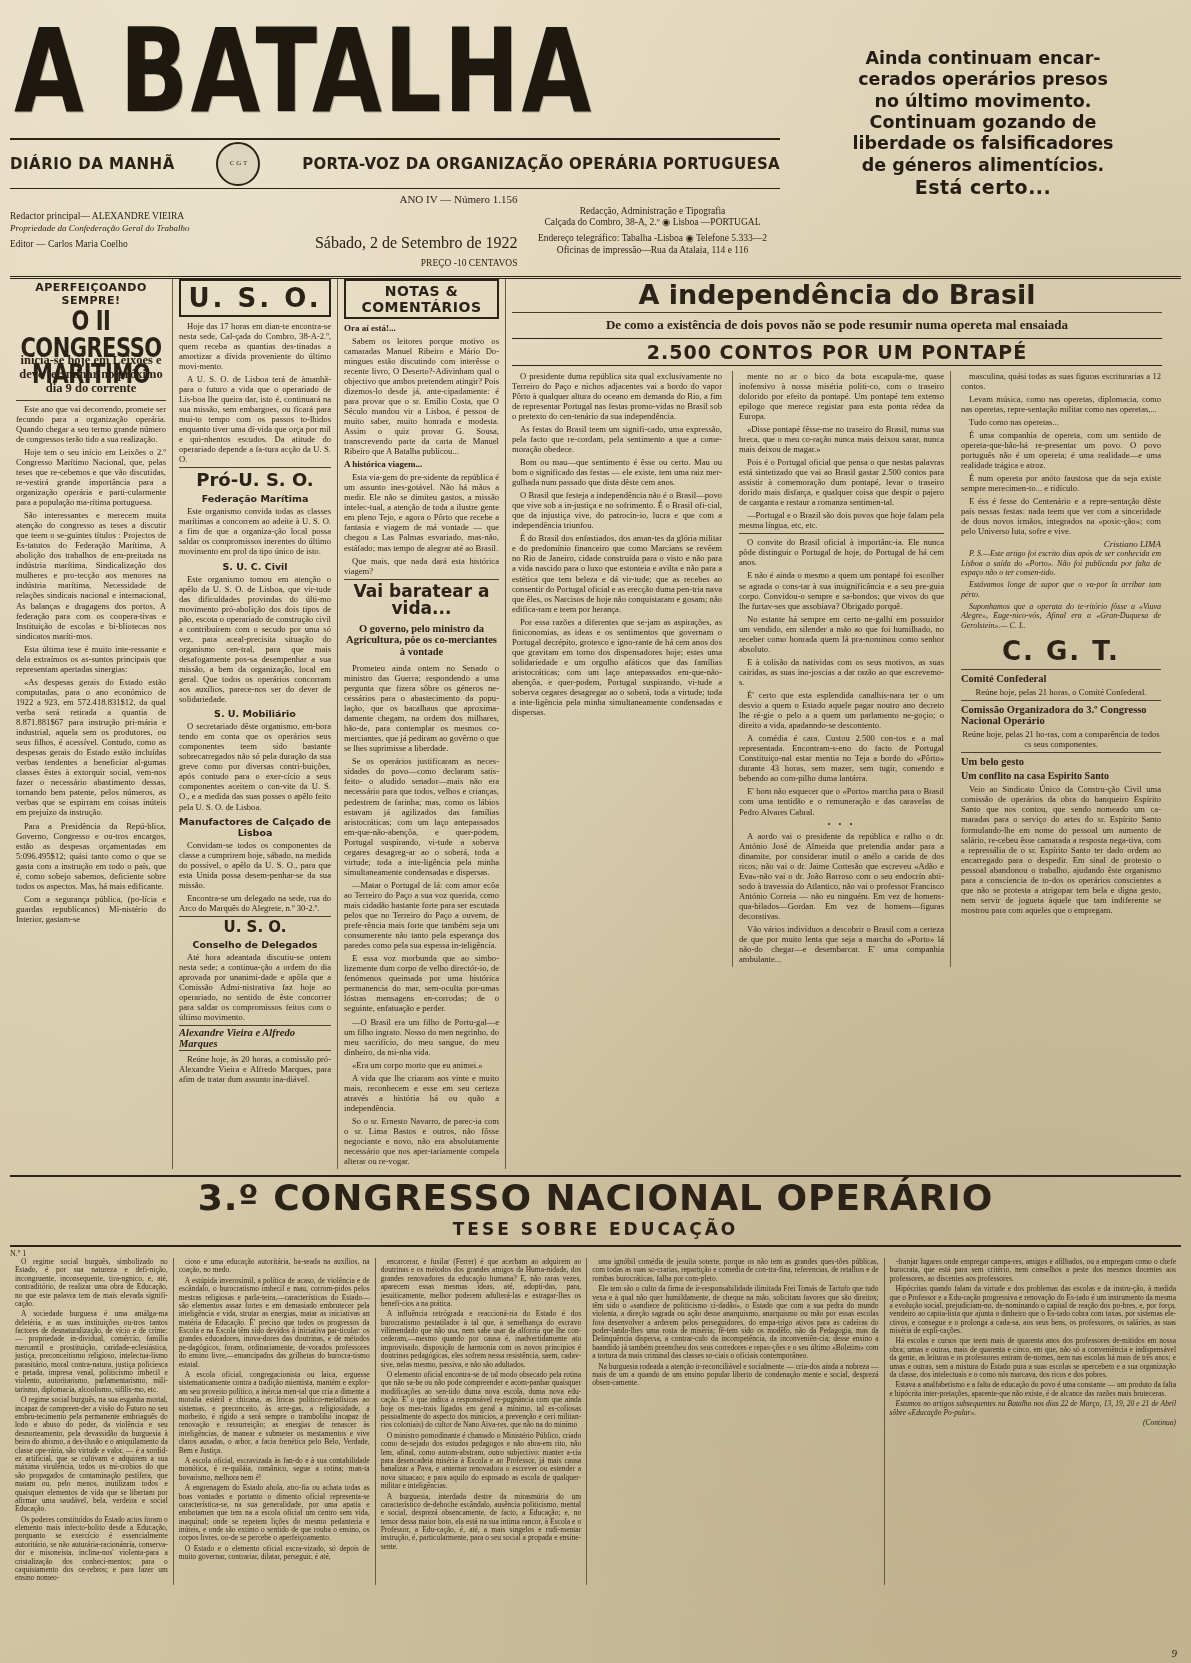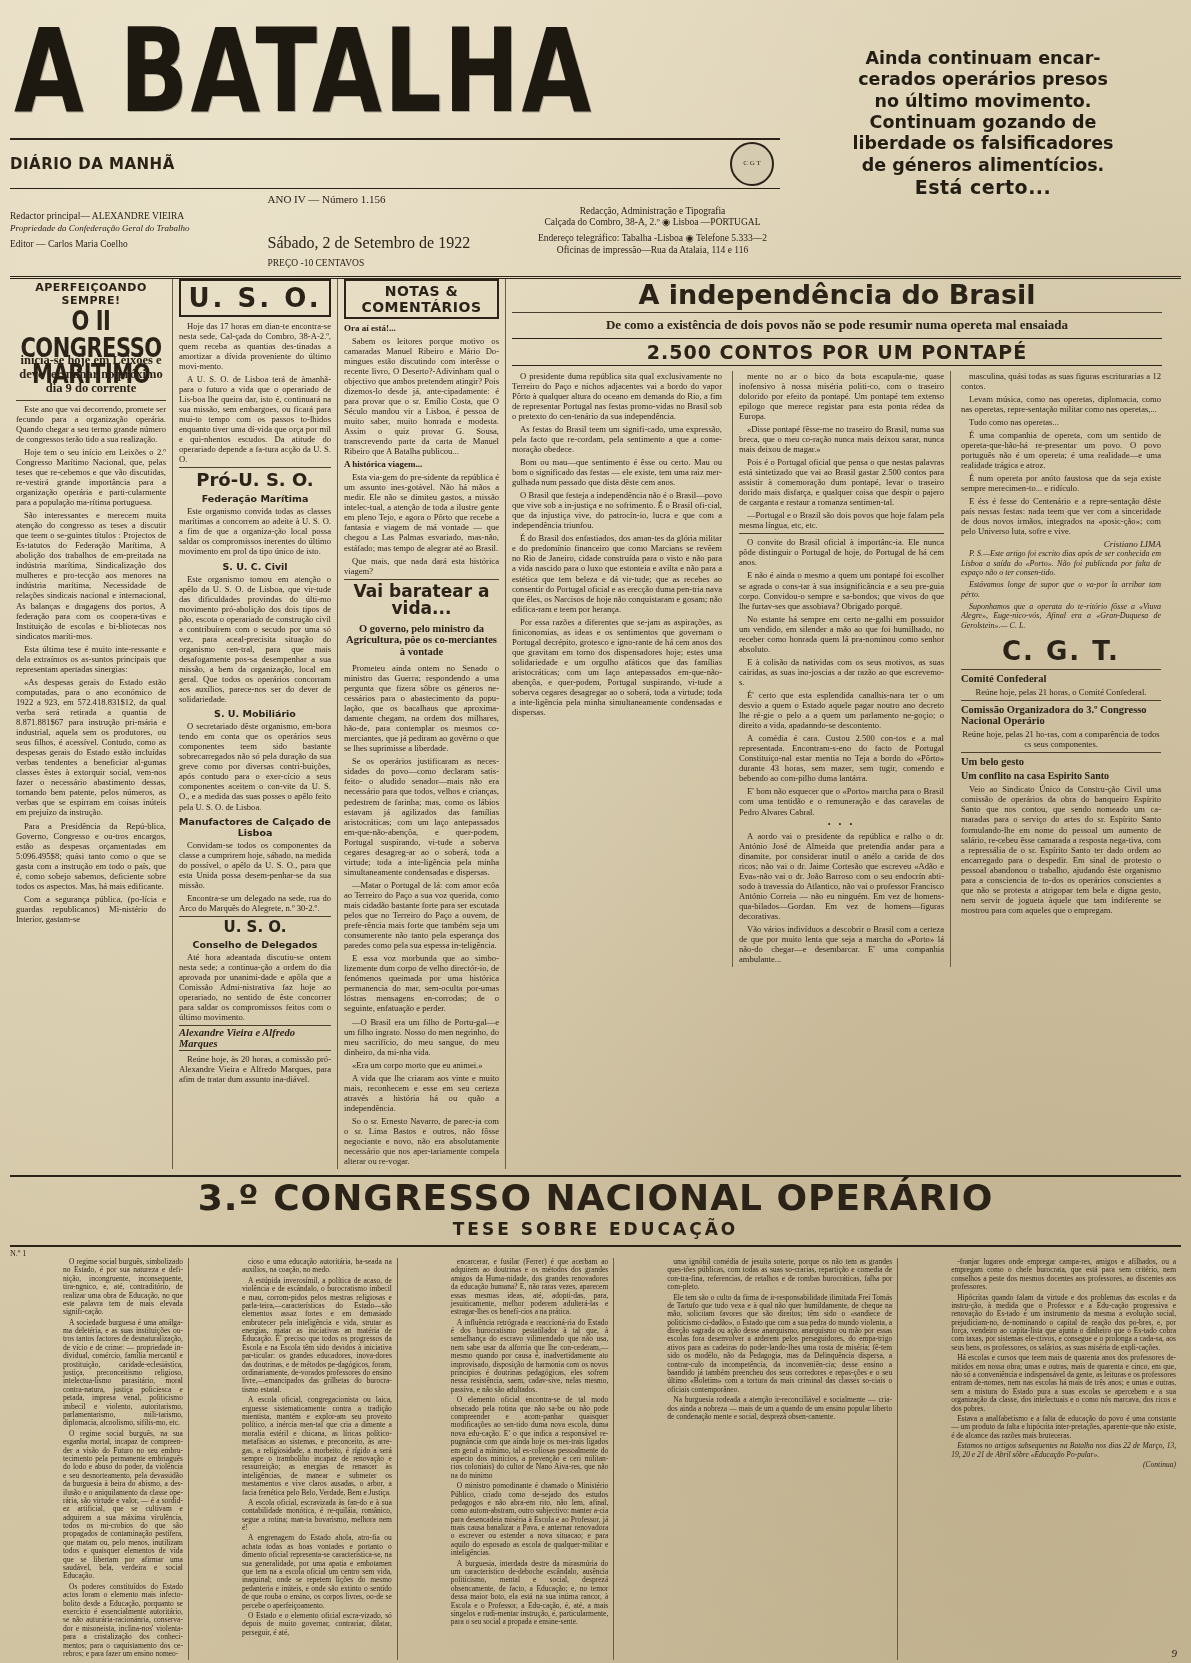--- a/index.html
+++ b/index.html
@@ -31,21 +31,21 @@
     line-height:.95;
     color:#1d1810;
     transform:scaleY(1.35) scaleX(1.05);
     transform-origin:left top;
     margin:10px 0 0 4px;
     height:118px;
     text-shadow:1px 1px 0 rgba(0,0,0,.25);
   }
   .mast-rule{border-top:2px solid #2b2218;margin:4px 0 2px 0;}
   .mast-row{display:flex;align-items:center;justify-content:space-between;font-size:11px;}
-  .mast-row .c{text-align:left;}
+  .mast-row .c{text-align:right;}
   .subtitle-l{font-family:"DejaVu Sans",sans-serif;font-weight:bold;font-size:15px;letter-spacing:.5px;}
   .subtitle-r{font-family:"DejaVu Sans",sans-serif;font-weight:bold;font-size:15px;letter-spacing:.3px;}
   .tiny{font-size:9.5px;line-height:1.25;}
   .tiny-i{font-size:9px;font-style:italic;}
   .seal{
     width:40px;height:40px;border-radius:50%;
     border:2px solid #2b2218;display:flex;align-items:center;justify-content:center;
     font-size:7px;text-align:center;line-height:1.05;margin:0 6px;flex:0 0 auto;
     background:rgba(0,0,0,.05);
   }
@@ -106,41 +106,42 @@
   .congress-rule{border-top:2px solid #2b2218;margin:6px 0 2px;}
   .congress-title{
     font-family:"DejaVu Sans",sans-serif;font-weight:bold;
     font-size:36px;text-align:center;letter-spacing:1px;line-height:1.05;margin:2px 0;
   }
   .congress-sub{
     font-family:"DejaVu Sans",sans-serif;font-weight:bold;
     font-size:17px;text-align:center;letter-spacing:3px;margin:2px 0 4px;
   }
   .bottom-cols{display:flex;}
-  .bcol{width:148px;padding:0 5px;border-right:1px solid #6a5b42;margin-left:48px;}
+  .bcol{width:148px;padding:0 5px;border-right:1px solid #6a5b42;}
   .bcol:last-child{border-right:none;}
   .bcol p{font-size:7.5px;line-height:1.12;text-indent:6px;margin:0 0 2px 0;}
   .numnote{font-size:8px;}
   .pagenum{position:absolute;right:14px;bottom:4px;font-size:11px;font-style:italic;}
   .dots{text-align:center;font-size:8px;letter-spacing:3px;margin:2px 0;}
 </style>
 </head>
 <body>
 
 <div class="page">
 
   <div class="masthead">
     <div class="mast-left">
       <div class="logo">A BATALHA</div>
       <div class="mast-rule"></div>
       <div class="mast-row">
         <div class="subtitle-l">DIÁRIO DA MANHÃ</div>
         <div class="seal">
           <span>C G T</span>
         </div>
+        <div class="subtitle-r">PORTA-VOZ DA ORGANIZAÇÃO OPERÁRIA PORTUGUESA</div>
       </div>
       <div class="thinrule"></div>
       <div class="mast-row">
         <div style="width:250px">
           <div class="tiny">Redactor principal— ALEXANDRE VIEIRA</div>
           <div class="tiny-i">Propriedade da Confederação Geral do Trabalho</div>
           <div class="tiny" style="margin-top:6px">Editor — Carlos Maria Coelho</div>
         </div>
         <div class="c" style="width:250px">
           <div class="tiny" style="font-size:11px">ANO IV — Número 1.156</div>
@@ -174,21 +175,21 @@
       <div class="kicker">APERFEIÇOANDO SEMPRE!</div>
       <div class="hdl-main">O II CONGRESSO MARITIMO</div>
       <div style="height:8px"></div>
       <div class="deck">inicia-se hoje em Leixões e deve ter-minar no próximo dia 9 do corrente</div>
       <div class="rule-s"></div>
       <p>Este ano que vai decorrendo, promete ser fecundo para a organização operária. Quando chegar a seu termo grande número de congressos terão tido a sua realização.</p>
       <p>Hoje tem o seu início em Leixões o 2.º Congresso Marítimo Nacional, que, pelas teses que re-cebemos e que vão discutidas, re-vestirá grande importância para a organização operária e parti-cularmente para a população ma-rítima portuguesa.</p>
       <p>São interessantes e merecem muita atenção do congresso as teses a discutir que teem o se-guintes títulos : Projectos de Es-tatutos do Federação Marítima, A abolição dos trabalhos de em-preitada na indústria marítima, Sindicalização dos mulheres e pro-tecção aos menores na indústria marítima, Necessidade de relações sindicais nacional e internacional, As balanças e dragagens dos portos, A federação para com os coopera-tivas e Instituição de escolas e bi-bliotecas nos sindicatos maríti-mos.</p>
       <p>Esta última tese é muito inte-ressante e dela extraímos os as-suntos principais que representam apertadas sinergias:</p>
       <p>«As despesas gerais do Estado estão computadas, para o ano económico de 1922 a 923, em 572.418.831$12, da qual verba será retirada a quantia de 8.871.881$67 para instrução pri-mária e industrial, aquela sem os produtores, ou seus filhos, é acessível. Contudo, como as despesas gerais do Estado estão incluídas verbas tendentes a beneficiar al-gumas classes êstes à extorquir social, vem-nos fazer o necessário abastimento dessas, tornando bem patente, pelos números, as verbas que se espirram em coisas inúteis em prejuízo da instrução.</p>
-      <p>Para a Presidência da Repú-blica, Governo, Congresso e ou-tros encargos, estão as despesas orçamentadas em 5:096.495$8; quási tanto como o que se gasta com a instrução em todo o país, que é, como sobejo sabemos, deficiente sobre todos os aspectos. Mas, há mais edificante.</p>
+      <p>Para a Presidência da Repú-blica, Governo, Congresso e ou-tros encargos, estão as despesas orçamentadas em 5:096.495$12; quási tanto como o que se gasta com a instrução em todo o país, que é, como sobejo sabemos, deficiente sobre todos os aspectos. Mas, há mais edificante.</p>
       <p>Com a segurança pública, (po-lícia e guardas republicanos) Mi-nistério do Interior, gastam-se</p>
     </div>
 
     <div class="col c2">
       <div class="boxhead uso-big">U. S. O.</div>
       <p>Hoje das 17 horas em dian-te encontra-se nesta sede, Cal-çada do Combro, 38-A-2.º, quem receba as quantias des-tinadas a amortizar a dívida proveniente do último movi-mento.</p>
       <p>A U. S. O. de Lisboa terá de àmanhã- para o futuro a vida que o operariado de Lis-boa lhe queira dar, isto é, continuará na sua missão, sem embargoes, ou ficará para mui-to tempo com os passos to-lhidos enquanto tiver uma dí-vida que orça por mil e qui-nhentos escudos. Da atitude do operariado depende a fa-tura acção da U. S. O.</p>
       <div class="rule-s"></div>
       <div class="bigtitle" style="font-size:18px">Pró-U. S. O.</div>
       <div class="sub-h">Federação Marítima</div>

